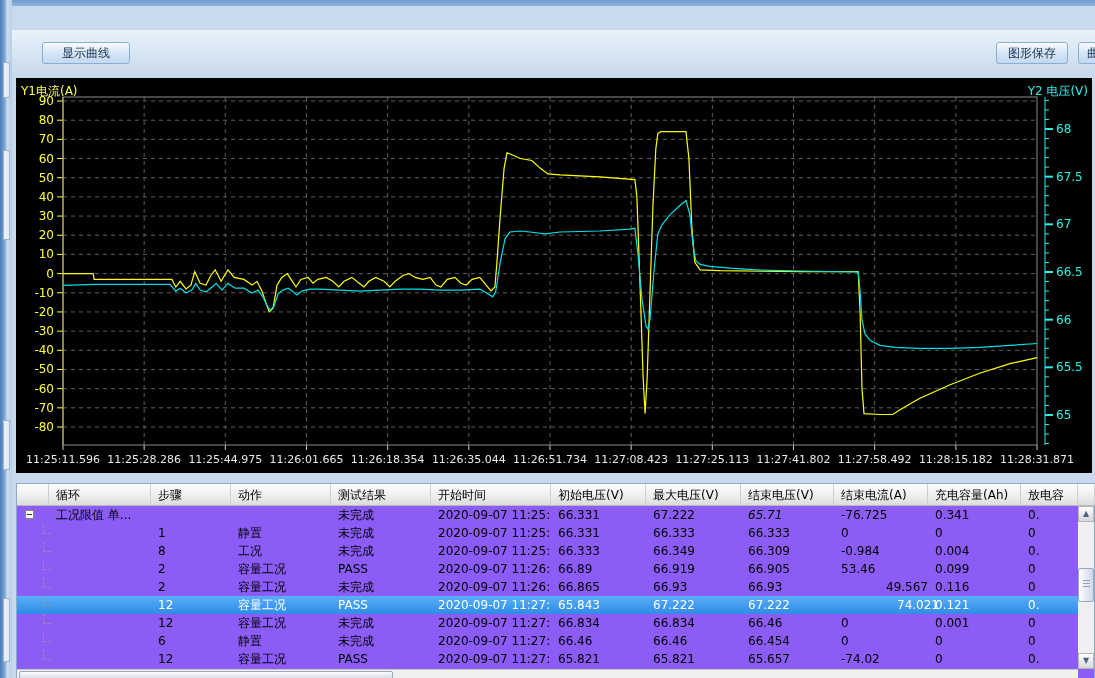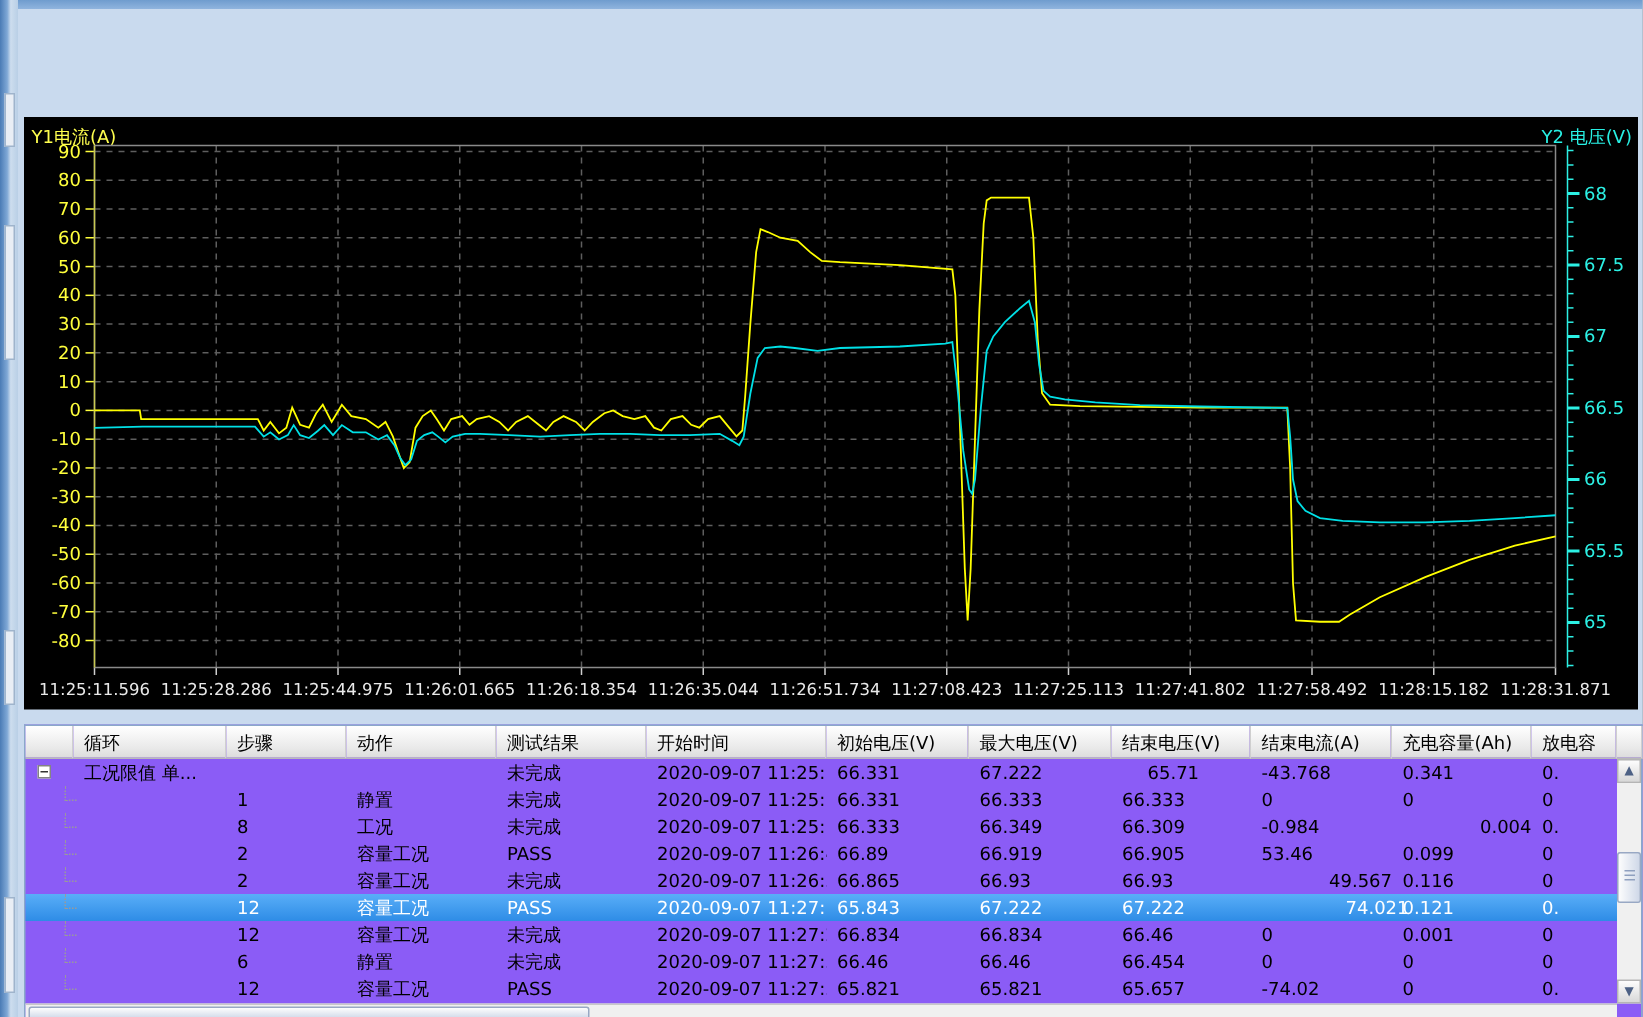--- a/index.html
+++ b/index.html
@@ -78,20 +78,25 @@
   <div class="frag" style="top:62px;height:36px;"></div>
   <div class="frag" style="top:150px;height:90px;"></div>
   <div class="frag" style="top:420px;height:50px;"></div>
   <div class="frag" style="top:598px;height:64px;"></div>
 </div>
 
 <div class="abs" id="main-win">
   <div class="abs" id="title-edge"></div>
 
 
+  <div class="abs" id="toolbar">
+    <div class="btn" style="left:30px;top:12px;width:88px;">显示曲线</div>
+    <div class="btn" style="left:984px;top:12px;width:72px;">图形保存</div>
+    <div class="btn" style="left:1066px;top:12px;width:40px;text-align:left;padding-left:8px;">曲</div>
+  </div>
 
   <div class="abs" id="chart-panel">
     <div class="axis-title" id="y1-title">Y1电流(A)</div>
     <div class="axis-title" id="y2-title">Y2 电压(V)</div>
     <svg id="chart-svg" width="1076" height="395">
         <line x1="47" y1="367" x2="47" y2="372" stroke="#cfcfcf"></line>
         <text x="47" y="385" fill="#e9e9e9" font-size="11" text-anchor="middle">11:25:11.596</text>
         <line x1="128.16666666666669" y1="19" x2="128.16666666666669" y2="367" stroke="#5e5e5e" stroke-dasharray="4 4"></line>
         <line x1="128.16666666666669" y1="367" x2="128.16666666666669" y2="372" stroke="#cfcfcf"></line>
         <text x="128.16666666666669" y="385" fill="#e9e9e9" font-size="11" text-anchor="middle">11:25:28.286</text>
@@ -259,22 +264,22 @@
     <div id="tbody">
         <div class="trow" style="top: 22px;">
           <div class="expand-box"></div>
           <div class="tcell" style="left: 32px; width: 102px;">工况限值 单...</div>
           <div class="tcell" style="left: 134px; width: 80px;"></div>
           <div class="tcell" style="left: 214px; width: 100px;"></div>
           <div class="tcell" style="left: 314px; width: 100px;">未完成</div>
           <div class="tcell" style="left: 414px; width: 120px;">2020-09-07 11:25:11</div>
           <div class="tcell" style="left: 534px; width: 95px;">66.331</div>
           <div class="tcell" style="left: 629px; width: 95px;">67.222</div>
-          <div class="tcell" style="left: 741px; width: 93px;">65.71</div>
-          <div class="tcell" style="left: 817px; width: 94px;">-43.768</div>
+          <div class="tcell" style="left: 724px; width: 93px; font-style: italic;">65.71</div>
+          <div class="tcell" style="left: 817px; width: 94px;">-76.725</div>
           <div class="tcell" style="left: 911px; width: 93px;">0.341</div>
           <div class="tcell" style="left: 1004px; width: 57px;">0.</div>
         </div>
         <div class="trow" style="top: 40px;">
           <div class="tree-stub"></div>
           <div class="tcell" style="left: 32px; width: 102px;"></div>
           <div class="tcell" style="left: 134px; width: 80px;">1</div>
           <div class="tcell" style="left: 214px; width: 100px;">静置</div>
           <div class="tcell" style="left: 314px; width: 100px;">未完成</div>
           <div class="tcell" style="left: 414px; width: 120px;">2020-09-07 11:25:11</div>
@@ -289,21 +294,21 @@
           <div class="tree-stub"></div>
           <div class="tcell" style="left: 32px; width: 102px;"></div>
           <div class="tcell" style="left: 134px; width: 80px;">8</div>
           <div class="tcell" style="left: 214px; width: 100px;">工况</div>
           <div class="tcell" style="left: 314px; width: 100px;">未完成</div>
           <div class="tcell" style="left: 414px; width: 120px;">2020-09-07 11:25:15</div>
           <div class="tcell" style="left: 534px; width: 95px;">66.333</div>
           <div class="tcell" style="left: 629px; width: 95px;">66.349</div>
           <div class="tcell" style="left: 724px; width: 93px;">66.309</div>
           <div class="tcell" style="left: 817px; width: 94px;">-0.984</div>
-          <div class="tcell" style="left: 911px; width: 93px; text-align: right;">0.004</div>
+          <div class="tcell" style="left: 911px; width: 93px;">0.004</div>
           <div class="tcell" style="left: 1004px; width: 57px;">0.</div>
         </div>
         <div class="trow" style="top: 76px;">
           <div class="tree-stub"></div>
           <div class="tcell" style="left: 32px; width: 102px;"></div>
           <div class="tcell" style="left: 134px; width: 80px;">2</div>
           <div class="tcell" style="left: 214px; width: 100px;">容量工况</div>
           <div class="tcell" style="left: 314px; width: 100px;">PASS</div>
           <div class="tcell" style="left: 414px; width: 120px;">2020-09-07 11:26:41</div>
           <div class="tcell" style="left: 534px; width: 95px;">66.89</div>

